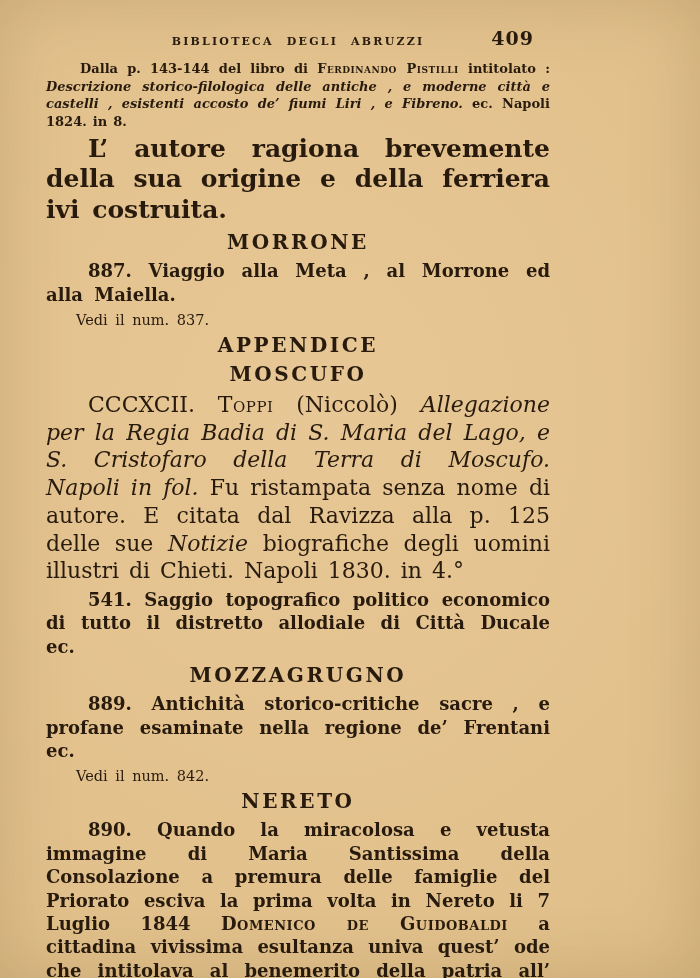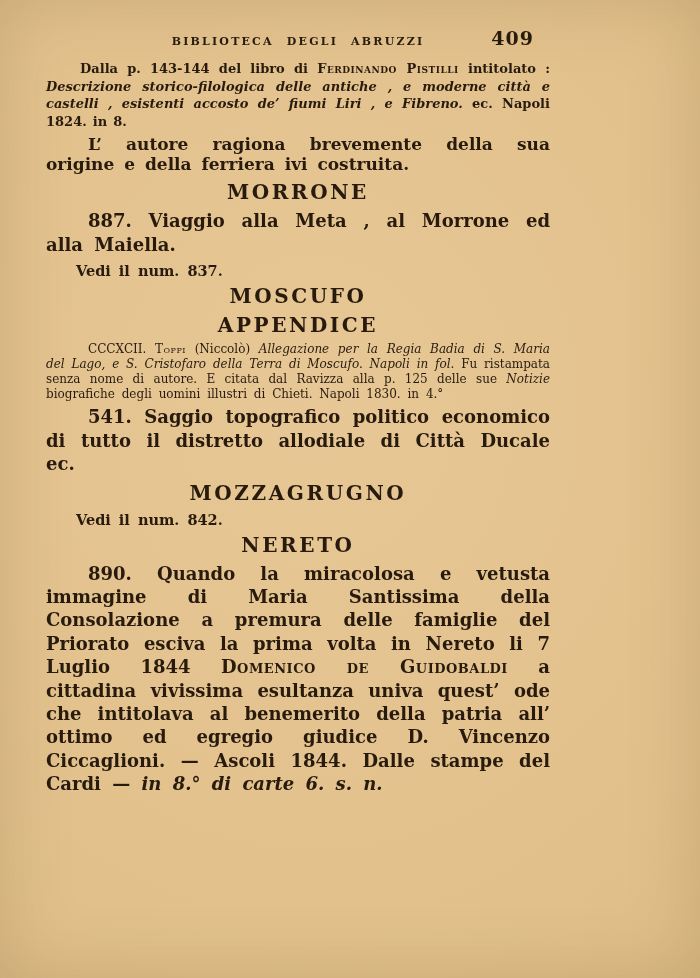--- a/index.html
+++ b/index.html
@@ -41,45 +41,45 @@
   p { margin: 0; }
   .note {
     font-size: 13px;
     line-height: 1.36;
     font-weight: bold;
     text-align: justify;
     word-spacing: 1.5px;
     margin-top: 6px;
   }
   .body {
-    font-size: 17px;
+    font-size: 25px;
     line-height: 1.22;
     font-weight: bold;
     text-align: justify;
     word-spacing: 4px;
     margin-top: 3px;
   }
   .entry {
     font-size: 18px;
     line-height: 1.3;
     font-weight: bold;
     text-align: justify;
     word-spacing: 5px;
     margin: 3px 0;
   }
   .entry-italic {
-    font-size: 12px;
+    font-size: 22px;
     line-height: 1.26;
     text-align: justify;
     word-spacing: 3px;
     margin: 3px 0;
   }
   .ref {
     font-size: 14.5px;
-    font-weight: bold;
+    font-weight: normal;
     word-spacing: 3px;
     margin: 6px 0 4px 30px;
   }
   .section-heading {
     font-size: 20px;
     font-weight: bold;
     text-align: center;
     letter-spacing: 2.6px;
     word-spacing: 4px;
     margin: 5px 0;
@@ -98,22 +98,23 @@
   <header class="running-head">
     <span class="head-title">BIBLIOTECA DEGLI ABRUZZI</span>
     <span class="head-page">409</span>
   </header>
   <main class="text-block">
       <p class="note indent"><span class="run-roman">Dalla p. 143-144 del libro di </span><span class="run-smallcaps">Ferdinando Pistilli</span><span class="run-roman"> intitolato : </span><span class="run-italic">Descrizione storico-filologica delle antiche , e moderne città e castelli , esistenti accosto de’ fiumi Liri , e Fibreno.</span><span class="run-roman"> ec. Napoli 1824. in 8.</span></p>
       <p class="body indent"><span class="run-roman">L’ autore ragiona brevemente della sua origine e della ferriera ivi costruita.</span></p>
       <div class="section-heading">MORRONE</div>
       <p class="entry indent"><span class="run-roman">887. Viaggio alla Meta , al Morrone ed alla Maiella.</span></p>
       <p class="ref"><span class="run-roman">Vedi il num. 837.</span></p>
+      <div class="section-heading">APPENDICE</div>
       <div class="section-heading">MOSCUFO</div>
-      <div class="section-heading">APPENDICE</div>
       <p class="entry-italic indent"><span class="run-roman">CCCXCII. </span><span class="run-smallcaps">Toppi</span><span class="run-roman"> (Niccolò) </span><span class="run-italic">Allegazione per la Regia Badia di S. Maria del Lago, e S. Cristofaro della Terra di Moscufo. Napoli in fol.</span><span class="run-roman"> Fu ristampata senza nome di autore. E citata dal Ravizza alla p. 125 delle sue </span><span class="run-italic">Notizie</span><span class="run-roman"> biografiche degli uomini illustri di Chieti. Napoli 1830. in 4.°</span></p>
       <p class="entry indent"><span class="run-roman">541. Saggio topografico politico economico di tutto il distretto allodiale di Città Ducale ec.</span></p>
       <div class="section-heading">MOZZAGRUGNO</div>
+      <p class="entry indent"><span class="run-roman">889. Antichità storico-critiche sacre , e profane esaminate nella regione de’ Frentani ec.</span></p>
       <p class="ref"><span class="run-roman">Vedi il num. 842.</span></p>
       <div class="section-heading">NERETO</div>
       <p class="entry indent"><span class="run-roman">890. Quando la miracolosa e vetusta immagine di Maria Santissima della Consolazione a premura delle famiglie del Priorato esciva la prima volta in Nereto li 7 Luglio 1844 </span><span class="run-smallcaps">Domenico de Guidobaldi</span><span class="run-roman"> a cittadina vivissima esultanza univa quest’ ode che intitolava al benemerito della patria all’ ottimo ed egregio giudice D. Vincenzo Ciccaglioni. — Ascoli 1844. Dalle stampe del Cardi — </span><span class="run-italic">in 8.° di carte 6. s. n.</span></p>
     </main>
 </div>
 
 </body></html>

